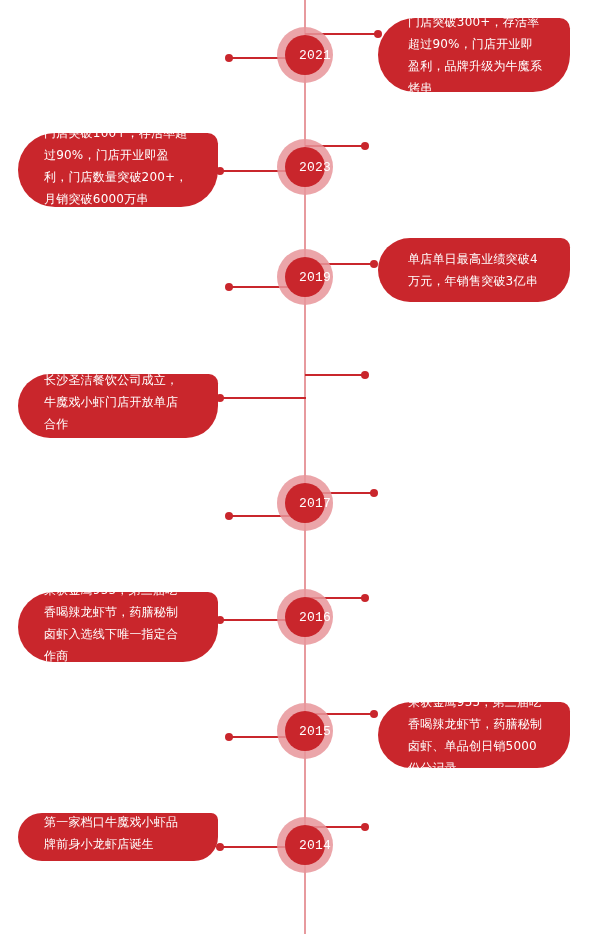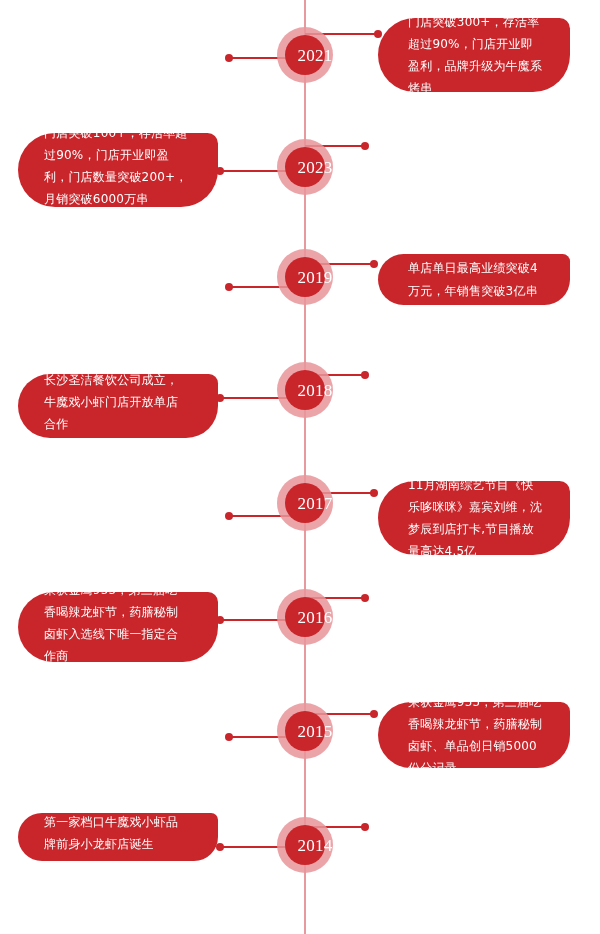--- a/index.html
+++ b/index.html
@@ -52,24 +52,24 @@
     left: 8px; top: 8px;
     width: 40px; height: 40px;
     border-radius: 50%;
     background: #c9262c;
     display: flex;
     align-items: center;
     justify-content: center;
   }
   .year-label {
     color: #ffffff;
-    font-size: 17px;
+    font-size: 13px;
     letter-spacing: .2px;
     line-height: 1;
-    font-family: Liberation Serif, serif;
+    font-family: Liberation Mono, monospace;
     margin-left: 20px;
   }
 
   
   .conn {
     position: absolute;
     height: 2.5px;
     background: #c9262c;
   }
   .conn-dot {
@@ -132,51 +132,42 @@
   <div class="conn-dot" style="left:216px; top:166.5px;"></div>
   <div class="conn" style="left:305px; top:144.5px; width:62px;"></div>
   <div class="conn-dot" style="left:361px; top:141.5px;"></div>
   <div class="year-node" style="top:139px;">
     <div class="year-halo"></div>
     <div class="year-core">
       <span class="year-label">2023</span>
     </div>
   </div>
 
-  <div class="card right" style="left:378px; top:254px; width:192px; height:51px;">
+  <div class="card right" style="left:378px; top:238px; width:192px; height:64px;">
     <span class="card-text">单店单日最高业绩突破4万元，年销售突破3亿串</span>
   </div>
   <div class="conn" style="left:305px; top:262.5px; width:70px;"></div>
   <div class="conn-dot" style="left:370px; top:259.5px;"></div>
   <div class="conn" style="left:228px; top:285.5px; width:78px;"></div>
   <div class="conn-dot" style="left:225px; top:282.5px;"></div>
   <div class="year-node" style="top:249px;">
     <div class="year-halo"></div>
     <div class="year-core">
       <span class="year-label">2019</span>
     </div>
   </div>
 
   <div class="card left" style="left:18px; top:374px; width:200px; height:64px;">
     <span class="card-text">长沙圣洁餐饮公司成立，牛魔戏小虾门店开放单店合作</span>
   </div>
   <div class="conn" style="left:220px; top:396.5px; width:86px;"></div>
   <div class="conn-dot" style="left:216px; top:393.5px;"></div>
   <div class="conn" style="left:305px; top:373.5px; width:62px;"></div>
   <div class="conn-dot" style="left:361px; top:370.5px;"></div>
-  <div class="year-node" style="top:362px;">
-    <div class="year-halo"></div>
-    <div class="year-core">
-      <span class="year-label">2018</span>
-    </div>
-  </div>
-
-  <div class="card right" style="left:378px; top:481px; width:192px; height:74px;">
-    <span class="card-text">11月湖南综艺节目《快乐哆咪咪》嘉宾刘维，沈梦辰到店打卡,节目播放量高达4.5亿</span>
-  </div>
+
   <div class="conn" style="left:305px; top:491.5px; width:70px;"></div>
   <div class="conn-dot" style="left:370px; top:488.5px;"></div>
   <div class="conn" style="left:228px; top:514.5px; width:78px;"></div>
   <div class="conn-dot" style="left:225px; top:511.5px;"></div>
   <div class="year-node" style="top:475px;">
     <div class="year-halo"></div>
     <div class="year-core">
       <span class="year-label">2017</span>
     </div>
   </div>

